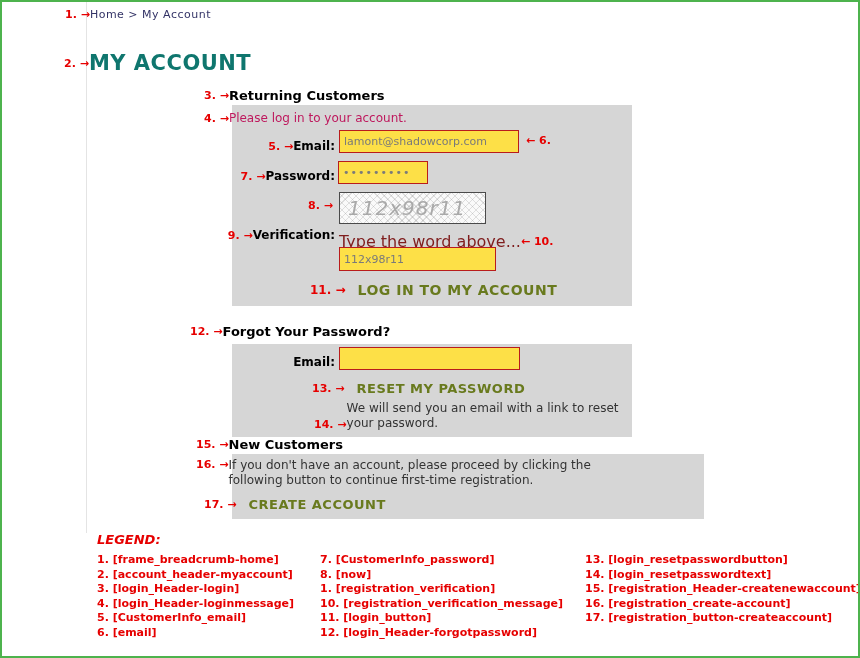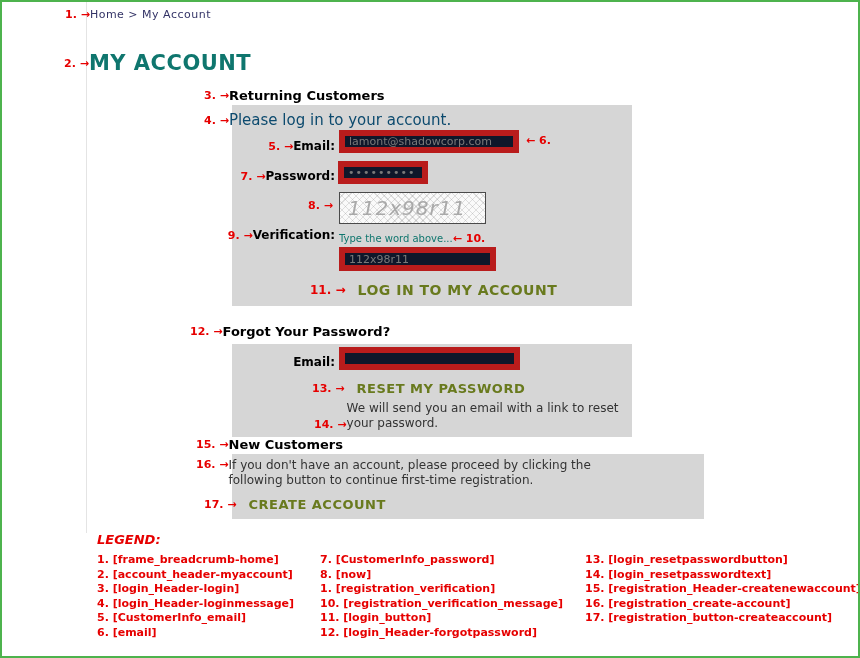--- a/index.html
+++ b/index.html
@@ -30,32 +30,32 @@
   .rc-heading{left:202px;top:86px;}
   .fp-heading{left:188px;top:322px;}
   .nc-heading{left:194px;top:435px;}
 
   
   .panel{background:#d6d6d6;}
   .box-login{left:230px;top:103px;width:400px;height:201px;}
   .box-forgot{left:230px;top:342px;width:400px;height:93px;}
   .box-new{left:230px;top:452px;width:472px;height:65px;}
 
-  .msg{font-size:15px;color:#0c4a6e;text-align:right;}
+  .msg{font-size:12px;color:#be185d;text-align:right;}
   .login-msg{left:-28px;top:6px;}
   .lbl{font-size:12px;font-weight:bold;color:#000;}
   .cell-r{text-align:right;display:block;}
   .row-email-label{left:-45px;top:30px;width:148px;}
   .row-pass-label{left:-45px;top:60px;width:148px;}
   .row-verif-label{left:-45px;top:119px;width:148px;}
 
   input.ui{
     box-sizing:border-box;
-    border:6px solid #b91c1c;
-    background:#0f172a;
+    border:1px solid #b91c1c;
+    background:#fde047;
     font-family:"DejaVu Sans","Liberation Sans",sans-serif;
     font-size:11px;color:#7a7a7a;
     padding:2px 4px;outline:none;
   }
   .input-email{left:107px;top:25px;width:180px;height:23px;}
   .input-password{left:106px;top:56px;width:90px;height:23px;font-size:9px;letter-spacing:1px;color:#444;}
   .input-verif{left:107px;top:142px;width:157px;height:24px;}
   .input-femail{left:107px;top:3px;width:181px;height:23px;}
 
   .ann-6{left:294px;top:29px;}
@@ -69,21 +69,21 @@
       repeating-linear-gradient(45deg, rgba(120,120,120,0.22) 0 1px, transparent 1px 5px),
       repeating-linear-gradient(-45deg, rgba(120,120,120,0.22) 0 1px, transparent 1px 5px);
     display:flex;align-items:center;
   }
   .captcha-text{
     font-style:italic;color:#a9a9a9;font-size:20px;
     padding-left:8px;letter-spacing:1px;white-space:nowrap;
   }
 
   .verif-msg-row{left:107px;top:127px;}
-  .verif-msg{font-size:10px;color:#0f766e;}
+  .verif-msg{font-size:16px;color:#7f1d1d;}
 
   .olive-btn{color:#697a1e;font-weight:bold;cursor:pointer;letter-spacing:0.5px;padding-left:12px;}
   .login-btn-row{left:78px;top:177px;font-size:14px;}
   .login-btn-row .ann{font-size:12px;}
   .reset-row{left:80px;top:37px;font-size:13px;}
   .reset-note{left:82px;top:57px;display:flex;align-items:flex-end;}
   .note-text{font-size:12px;color:#333;width:300px;line-height:15px;display:inline-block;}
 
   .row-femail-label{left:0;top:7px;width:103px;}
 

